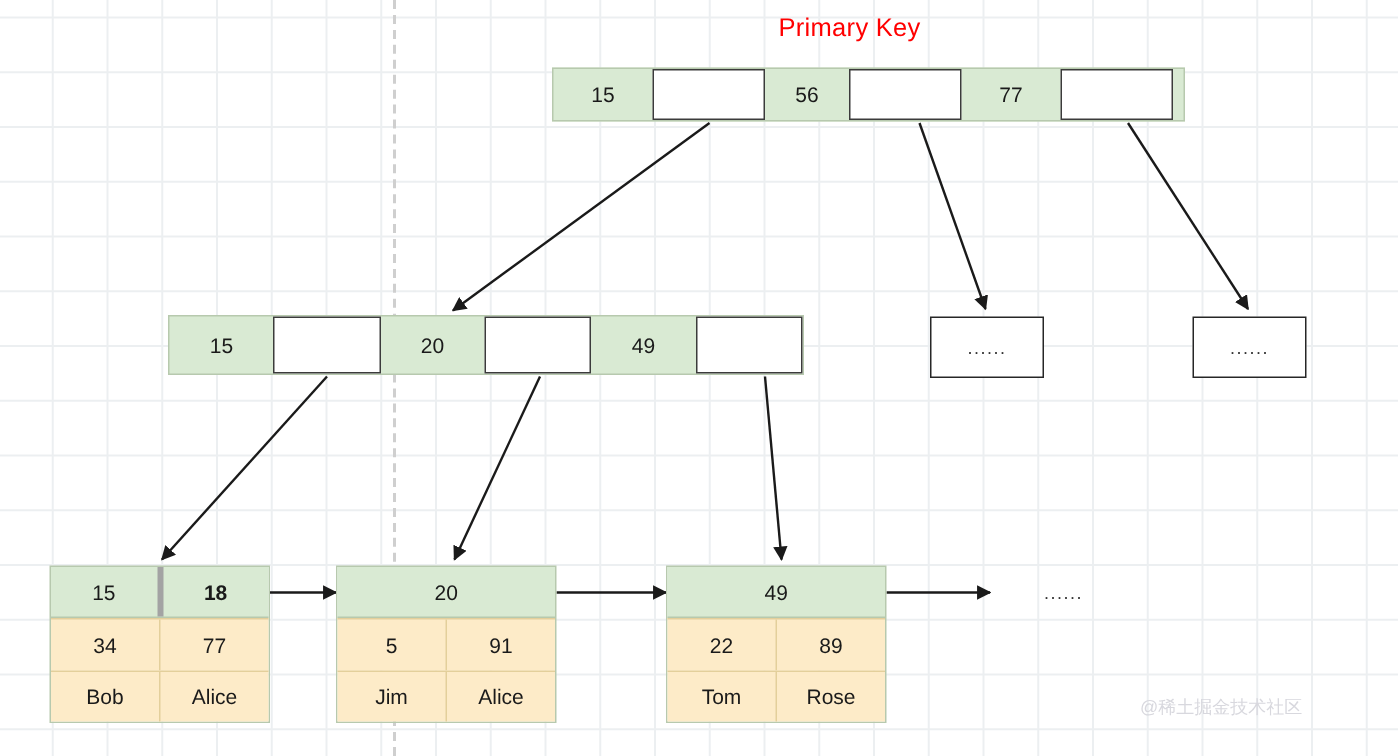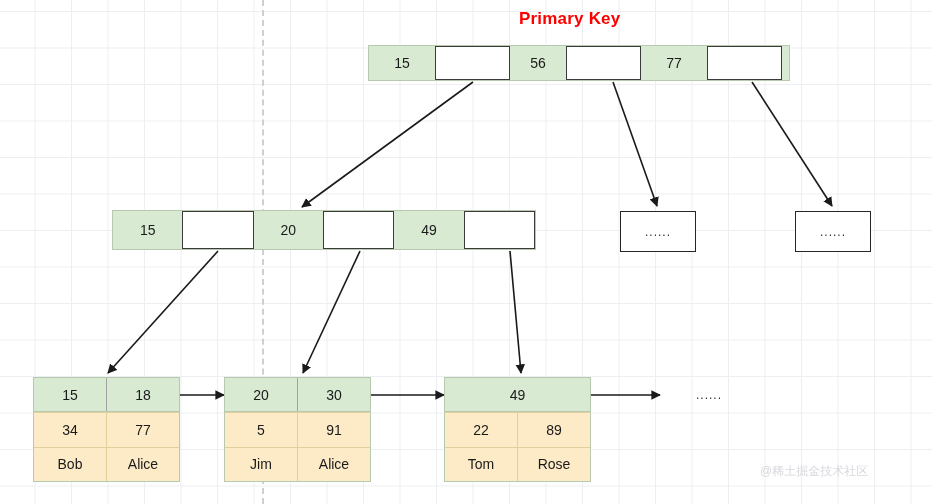--- a/index.html
+++ b/index.html
@@ -27,21 +27,21 @@
   .dashed-guide {
     position: absolute;
     top: 0;
     width: 0;
     height: 504px;
     border-left: 2px dashed #cfcfcf;
   }
   .title {
     position: absolute;
     color: #ff0000;
-    font-weight: bold;
+    font-weight: normal;
     font-size: 17px;
     letter-spacing: 0.2px;
     white-space: nowrap;
   }
   
   .index-node {
     position: absolute;
     display: flex;
     align-items: stretch;
     background: #d9ead3;
@@ -95,21 +95,22 @@
   .leaf-cell {
     flex: 1 1 0;
     display: flex;
     align-items: center;
     justify-content: center;
     font-size: 14px;
     color: #1a1a1a;
     box-sizing: border-box;
   }
   .leaf-row.keys .leaf-cell + .leaf-cell {
-    border-left: 1px solid #a3a3a3;
+    border-left: 4px solid #a3a3a3;
+    font-weight: bold;
   }
   .leaf-row.vals {
     border-top: 1px solid #e3cf9b;
   }
   .leaf-row.vals .leaf-cell + .leaf-cell {
     border-left: 1px solid #e3cf9b;
   }
   .leaf-row.keys {
     border-bottom: 1px solid #b7c9ae;
   }
@@ -191,21 +192,20 @@
           <div class="leaf-cell">77</div>
         </div>
         <div class="leaf-row vals">
           <div class="leaf-cell">Bob</div>
           <div class="leaf-cell">Alice</div>
         </div>
       </div>
       <div class="leaf-node" style="left: 224px; top: 377px; width: 147px; height: 105px;">
         <div class="leaf-row keys">
           <div class="leaf-cell">20</div>
-          <div class="leaf-cell">30</div>
         </div>
         <div class="leaf-row vals">
           <div class="leaf-cell">5</div>
           <div class="leaf-cell">91</div>
         </div>
         <div class="leaf-row vals">
           <div class="leaf-cell">Jim</div>
           <div class="leaf-cell">Alice</div>
         </div>
       </div>

